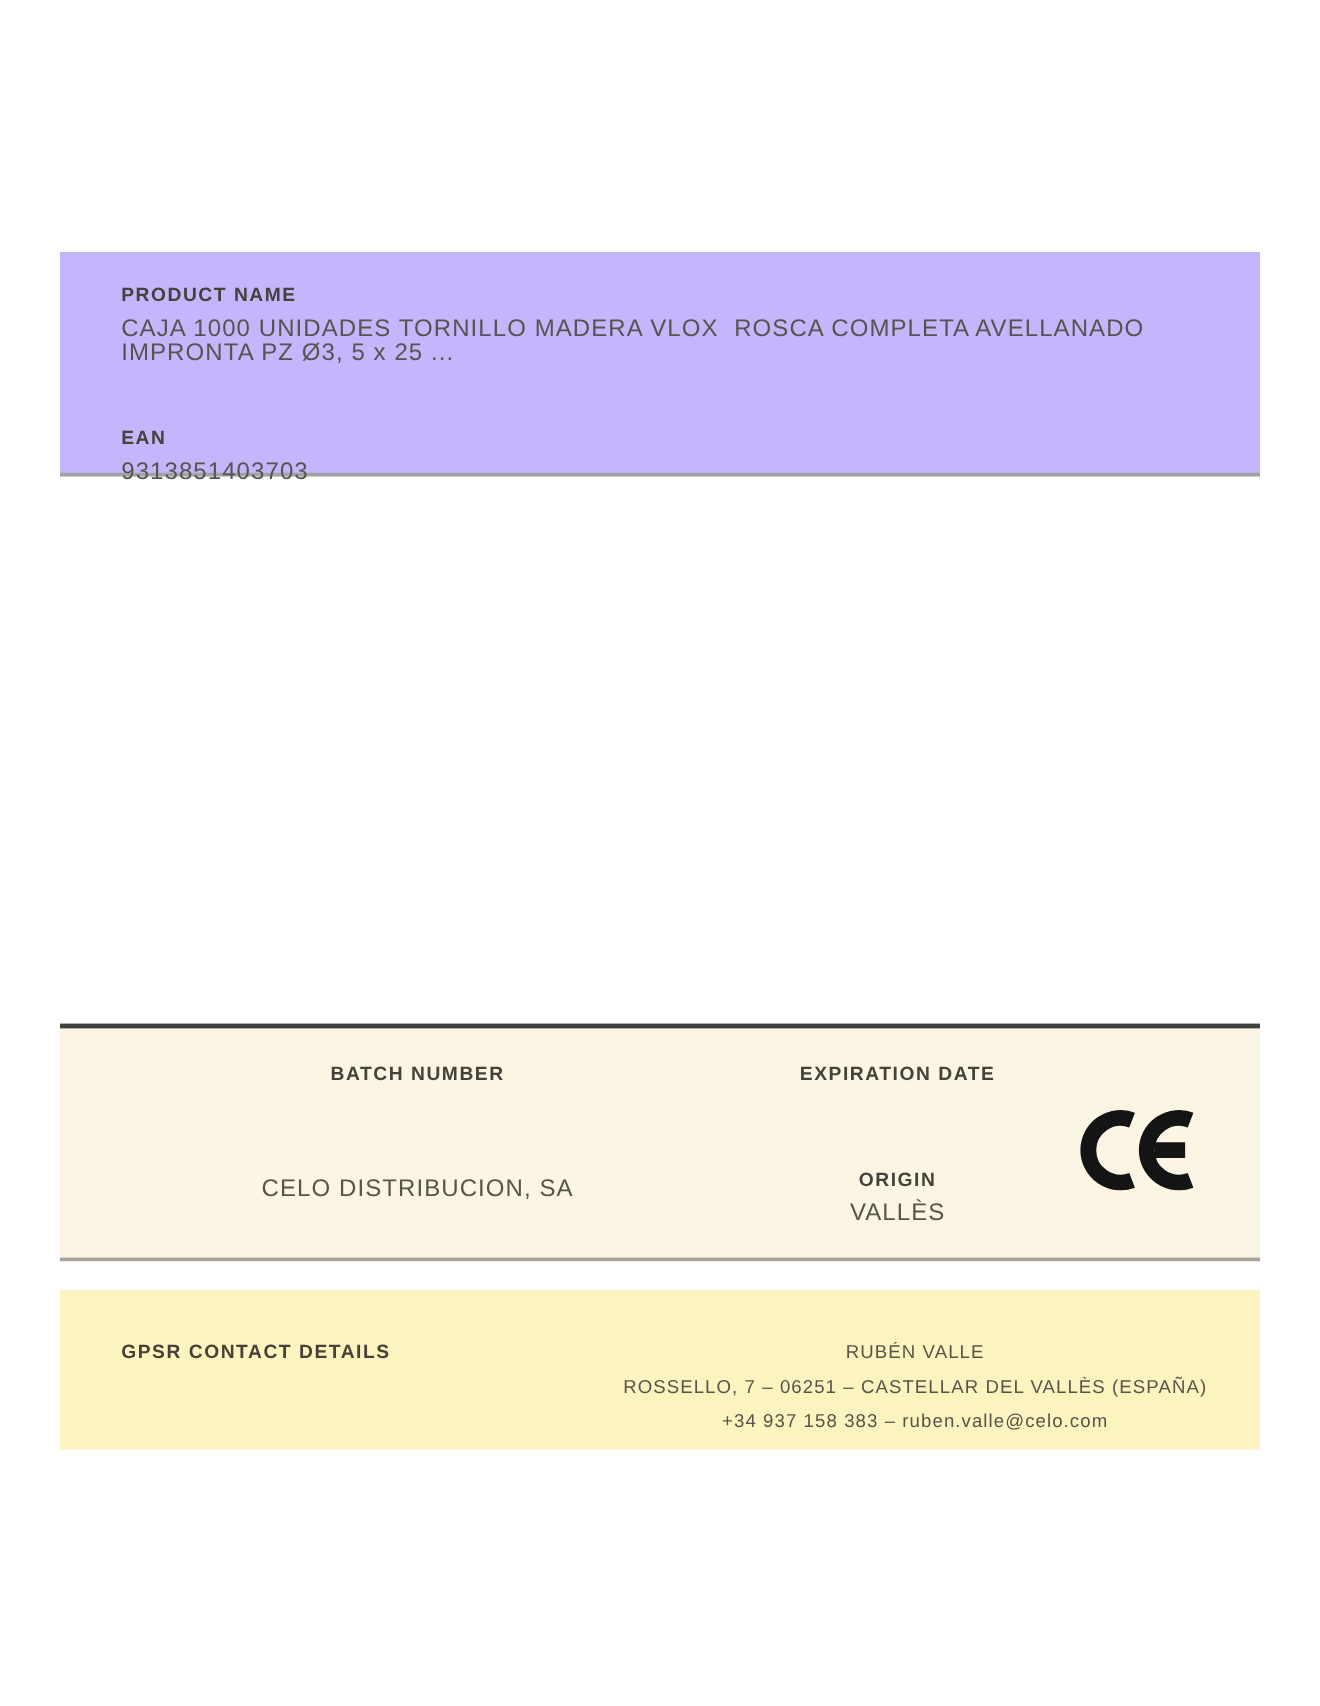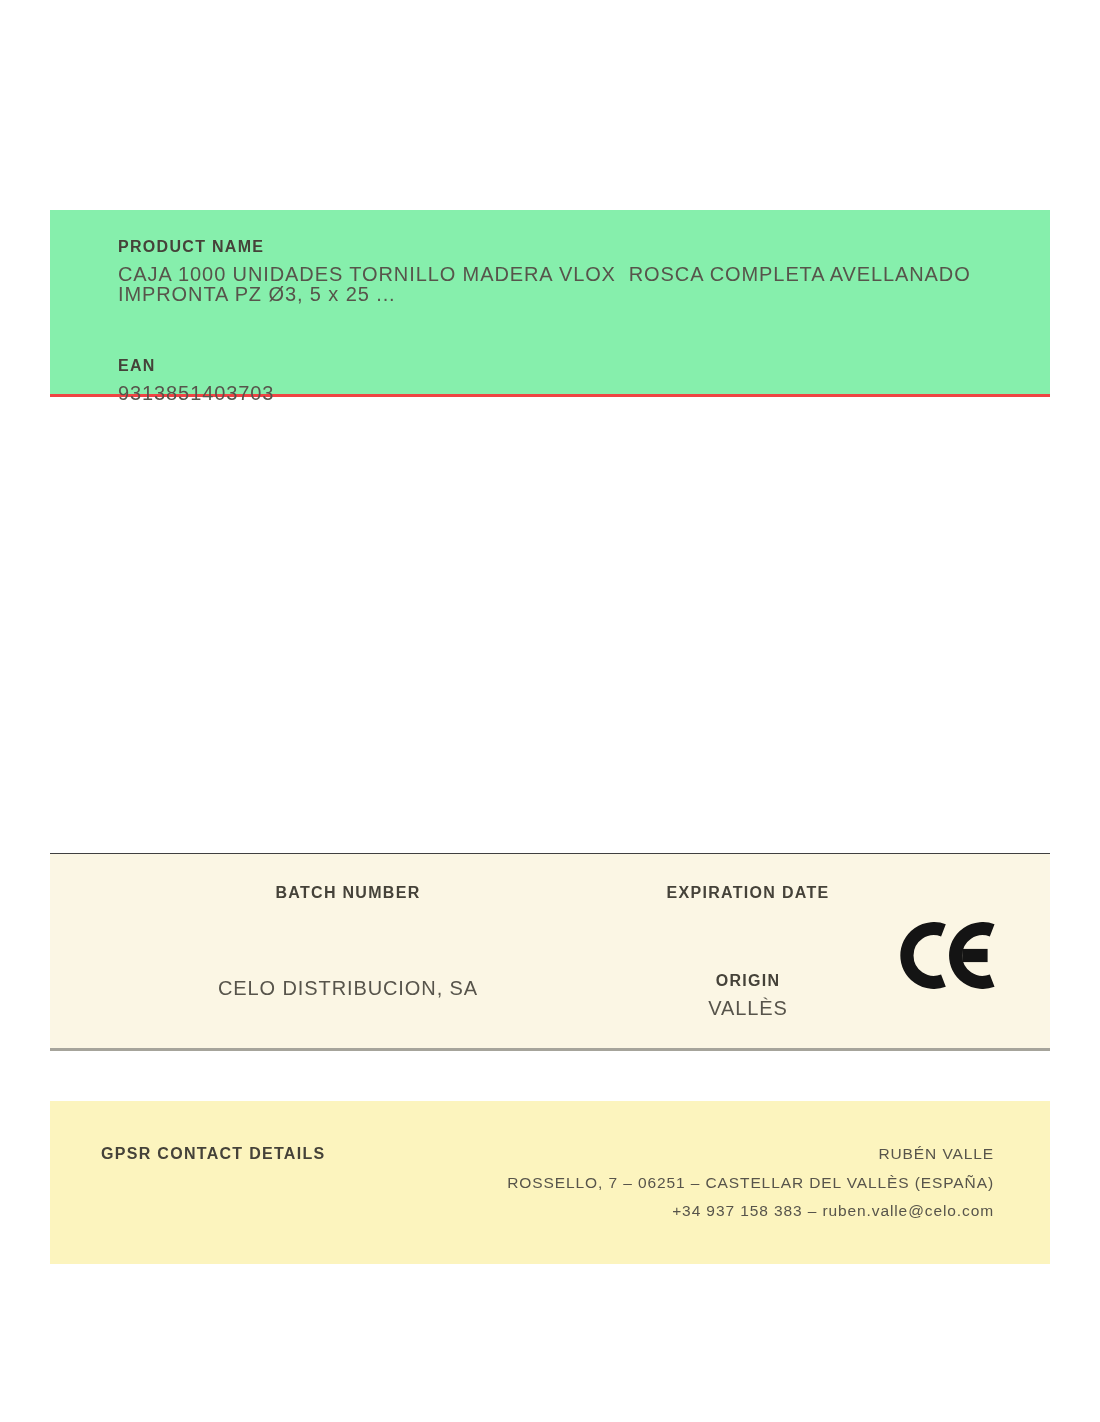--- a/index.html
+++ b/index.html
@@ -18,23 +18,23 @@
   .panel {
     position: absolute;
     left: 50px;
     width: 1000px;
     box-sizing: border-box;
   }
   
   .product-panel {
     top: 210px;
     height: 187px;
-    background: #86efac;
-    border-bottom: 3px solid #ef4444;
-    padding: 27px 51px 0 68px;
+    background: #c4b5fd;
+    border-bottom: 3px solid #a3a3a3;
+    padding: 27px 51px 0 51px;
   }
   .field-label {
     font-size: 16px;
     font-weight: 700;
     letter-spacing: 1.3px;
     color: #454239;
     line-height: 20px;
   }
   .field-value {
     font-size: 20px;
@@ -45,21 +45,21 @@
     margin-top: 7px;
     white-space: pre-wrap;
   }
   .field + .field { margin-top: 52px; }
 
   
   .batch-panel {
     top: 853px;
     height: 198px;
     background: #FBF6E4;
-    border-top: 1px solid #404040;
+    border-top: 4px solid #404040;
     border-bottom: 3px solid #A6A49B;
   }
   .cell {
     position: absolute;
     text-align: center;
   }
   .cell-col1 { left: 0; width: 596px; }
   .cell-col2 { left: 596px; width: 204px; }
   .row1 { top: 29px; }
   .row2 { top: 117px; }
@@ -67,37 +67,37 @@
     position: absolute;
     top: 68px;
     right: 55px;
     width: 95px;
     height: 67px;
   }
   .ce-wrap svg { display: block; width: 95px; height: 67px; }
 
   
   .gpsr-panel {
-    top: 1101px;
-    height: 163px;
+    top: 1075px;
+    height: 133px;
     background: #FCF4BE;
-    padding: 43px 56px 0 51px;
+    padding: 43px 44px 0 51px;
     display: flex;
     justify-content: space-between;
     align-items: flex-start;
   }
   .gpsr-label {
     font-size: 16px;
     font-weight: 700;
     letter-spacing: 1.3px;
     color: #454239;
     line-height: 20px;
   }
   .gpsr-contact {
-    text-align: right;
+    text-align: center;
     font-size: 15.5px;
     letter-spacing: 0.9px;
     color: #57544B;
   }
   .gpsr-contact .contact-line { line-height: 20px; margin-bottom: 8.5px; }
 </style>
 </head>
 <body>
 
 <main>

